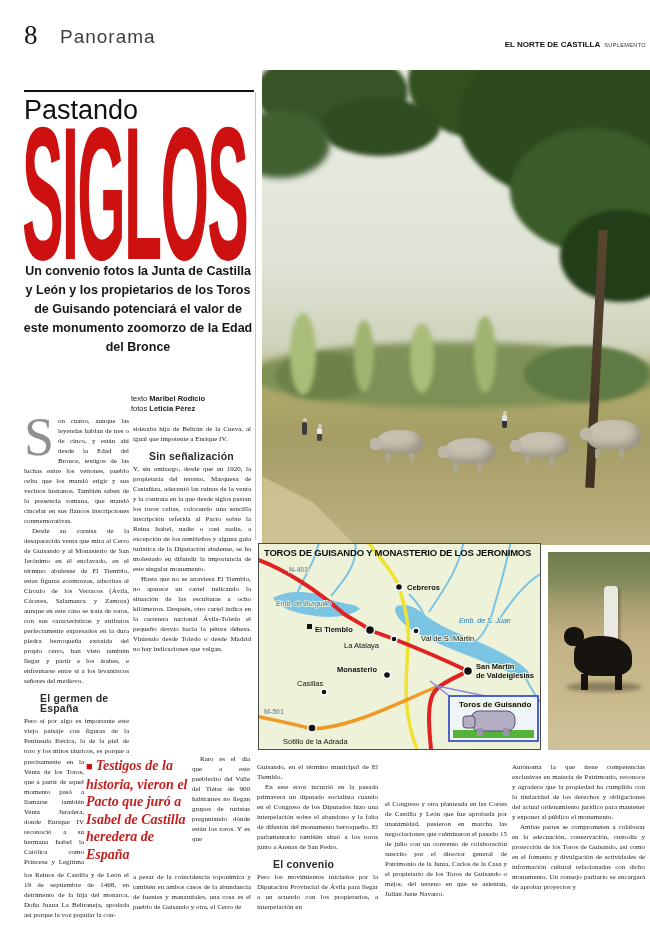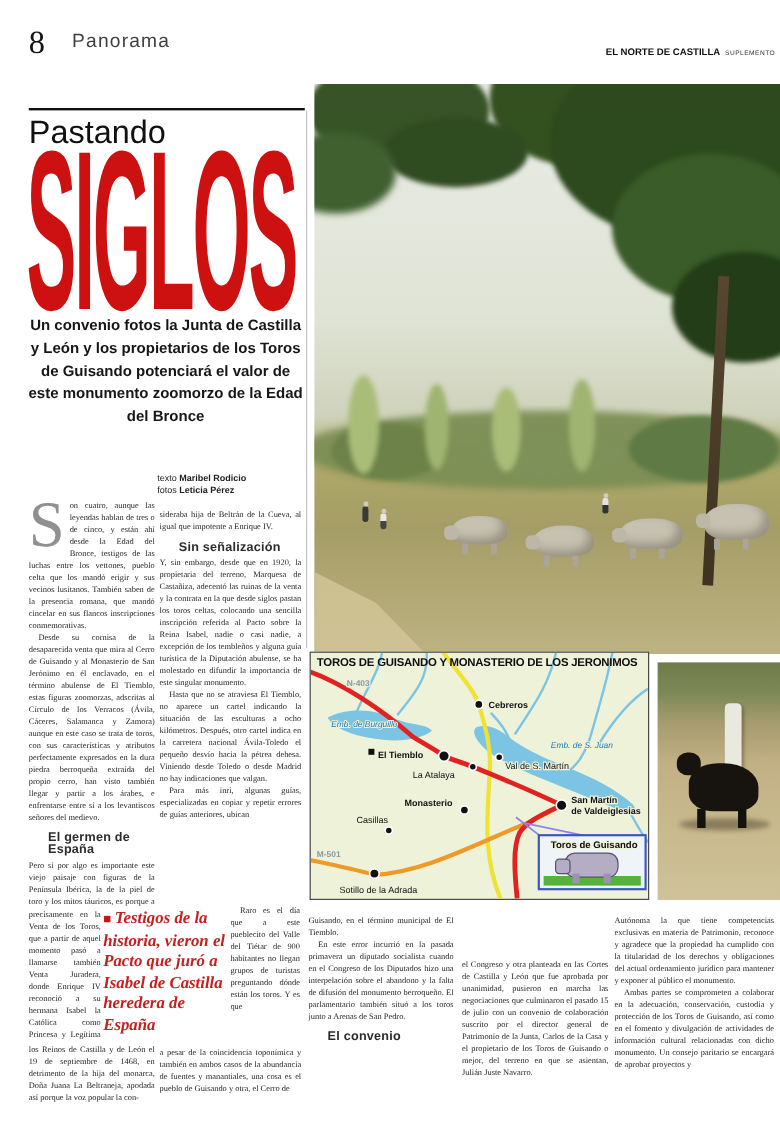--- a/index.html
+++ b/index.html
@@ -2,21 +2,21 @@
 <html><head>
 <meta charset="utf-8">
 <style>
   html,body{margin:0;padding:0;background:#e9e9e9;}
   #page{position:relative;width:650px;height:952px;margin:0 auto;background:#ffffff;
         font-family:"Liberation Serif",serif;overflow:hidden;color:#1c1c1c;}
 
   
   #page-num{position:absolute;left:24px;top:20px;font-size:27px;color:#141414;}
   #section-name{position:absolute;left:60px;top:26px;font-family:"Liberation Sans",sans-serif;
-                font-size:16px;letter-spacing:1px;color:#3f3f3f;}
+                font-size:19px;letter-spacing:1px;color:#3f3f3f;}
   #masthead{position:absolute;left:420px;top:33px;width:226px;text-align:right;white-space:nowrap;}
   .mh-main{font-family:"Liberation Sans",sans-serif;font-weight:bold;font-size:8px;color:#111;}
   .mh-sub{font-family:"Liberation Sans",sans-serif;font-size:5.5px;color:#333;letter-spacing:.4px;}
 
   
   #kicker-rule{position:absolute;left:24px;top:90px;width:230px;height:2px;background:#101010;}
   #kicker{position:absolute;left:24px;top:95px;font-family:"Liberation Sans",sans-serif;
           font-size:27px;color:#101010;}
   #mainhead{position:absolute;left:22px;top:99px;font-family:"Liberation Sans",sans-serif;
             font-weight:bold;font-size:104px;line-height:1;color:#cd1010;letter-spacing:-3px;
@@ -183,21 +183,20 @@
   </div>
   <div id="col1-tail" class="txt">
     <p class="ni">los Reinos de Castilla y de León el 19 de septiembre de 1468, en detrimento de la hija del monarca, Doña Juana La Beltraneja, apodada así porque la voz popular la con-</p>
   </div>
 
   <div id="col2-main" class="txt">
     <p class="ni">sideraba hija de Beltrán de la Cueva, al igual que impotente a Enrique IV.</p>
     <h3 class="subhead">Sin señalización</h3>
     <p class="ni">Y, sin embargo, desde que en 1920, la propietaria del terreno, Marquesa de Castañiza, adecentó las ruinas de la venta y la contrata en la que desde siglos pastan los toros celtas, colocando una sencilla inscripción referida al Pacto sobre la Reina Isabel, nadie o casi nadie, a excepción de los tembleños y alguna guía turística de la Diputación abulense, se ha molestado en difundir la importancia de este singular monumento.</p>
     <p>Hasta que no se atraviesa El Tiemblo, no aparece un cartel indicando la situación de las esculturas a ocho kilómetros. Después, otro cartel indica en la carretera nacional Ávila-Toledo el pequeño desvío hacia la pétrea dehesa. Viniendo desde Toledo o desde Madrid no hay indicaciones que valgan.</p>
-    <p>Para más inri, algunas guías, especializadas en copiar y repetir errores de guías anteriores, ubican</p>
   </div>
   <div id="col2-narrow" class="txt">
     <p>Raro es el día que a este pueblecito del Valle del Tiétar de 900 habitantes no llegan grupos de turistas preguntando dónde están los toros. Y es que</p>
   </div>
   <div id="col2-tail" class="txt">
     <p class="ni">a pesar de la coincidencia toponímica y también en ambos casos de la abundancia de fuentes y manantiales, una cosa es el pueblo de Guisando y otra, el Cerro de</p>
   </div>
 
   <div id="quote">
     <span class="qsq">■</span><span>Testigos de la historia, vieron el Pacto que juró a Isabel de Castilla heredera de España</span>
@@ -271,20 +270,21 @@
   <div id="photo-bull">
     <div class="stele"></div>
     <div class="bshadow"></div>
     <div class="bull2"></div>
   </div>
 
   <div id="col3" class="txt">
     <p class="ni">Guisando, en el término municipal de El Tiemblo.</p>
     <p>En este error incurrió en la pasada primavera un diputado socialista cuando en el Congreso de los Diputados hizo una interpelación sobre el abandono y la falta de difusión del monumento berroqueño. El parlamentario también situó a los toros junto a Arenas de San Pedro.</p>
     <h3 class="subhead">El convenio</h3>
+    <p class="ni">Pero los movimientos iniciados por la Diputación Provincial de Ávila para llegar a un acuerdo con los propietarios, a interpelación en</p>
   </div>
   <div id="col4" class="txt">
     <p class="ni">el Congreso y otra planteada en las Cortes de Castilla y León que fue aprobada por unanimidad, pusieron en marcha las negociaciones que culminaron el pasado 15 de julio con un convenio de colaboración suscrito por el director general de Patrimonio de la Junta, Carlos de la Casa y el propietario de los Toros de Guisando o mejor, del terreno en que se asientan, Julián Juste Navarro.</p>
   </div>
   <div id="col5" class="txt">
     <p class="ni">Autónoma la que tiene competencias exclusivas en materia de Patrimonio, reconoce y agradece que la propiedad ha cumplido con la titularidad de los derechos y obligaciones del actual ordenamiento jurídico para mantener y exponer al público el monumento.</p>
     <p>Ambas partes se comprometen a colaborar en la adecuación, conservación, custodia y protección de los Toros de Guisando, así como en el fomento y divulgación de actividades de información cultural relacionadas con dicho monumento. Un consejo paritario se encargará de aprobar proyectos y</p>
   </div>
 
 </div>

